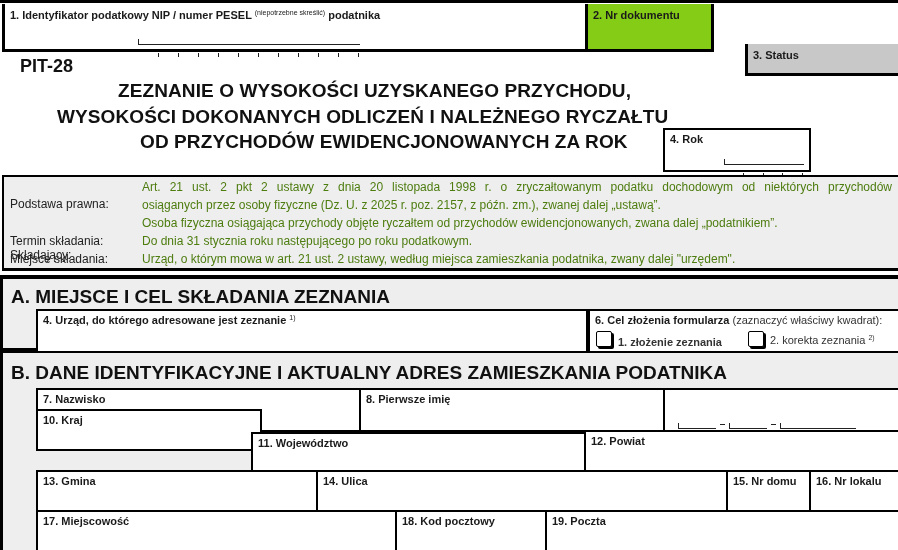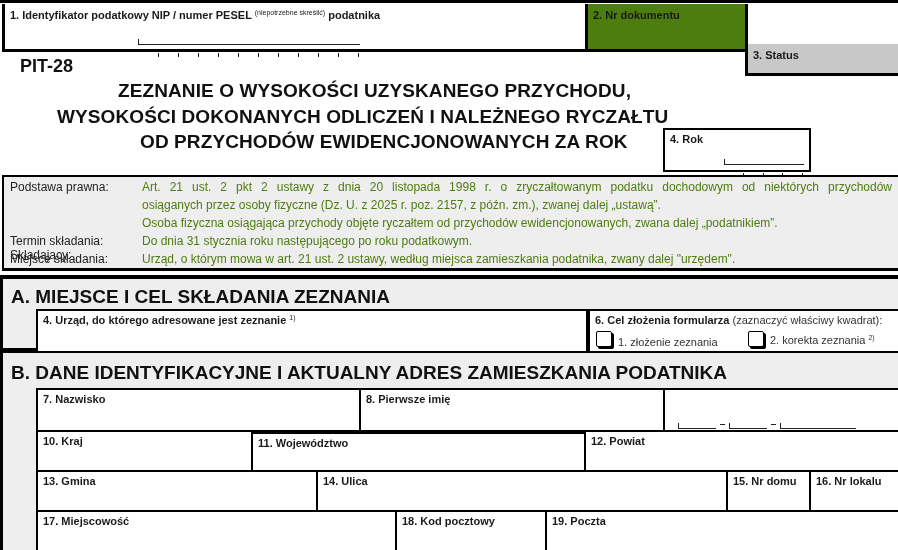--- a/index.html
+++ b/index.html
@@ -7,21 +7,21 @@
   body { font-family: "Liberation Sans", sans-serif; color: #111; position: relative; }
 
   .abs { position: absolute; }
   .lbl { font-family: "Liberation Sans", sans-serif; font-weight: bold; font-size: 11px; color: #1a1a1a; }
   .sup { font-size: 7px; font-weight: normal; vertical-align: 4px; }
   .normal { font-weight: normal; }
 
   
   #top-rule { left: 0; top: 0; width: 898px; height: 3px; background: #000; }
   #field1 { left: 2px; top: 4px; width: 586px; height: 48px; border: 3px solid #000; border-top: none; background: #fff; }
-  #field2 { left: 585px; top: 4px; width: 163px; height: 48px; border: 3px solid #000; border-top: none; background: #4d7c0f; }
+  #field2 { left: 585px; top: 4px; width: 129px; height: 48px; border: 3px solid #000; border-top: none; background: #84cc16; }
   #field3 { left: 745px; top: 4px; width: 153px; height: 32px; border: 3px solid #000; border-top: none; border-right: none; background: #c8c8c8; margin-top: 40px; }
   .fld-label { position: absolute; left: 5px; top: 5px; }
 
   .comb { position: absolute; height: 6px; border-left: 1px solid #222; border-bottom: 1px solid #222; }
   .comb span { display: inline-block; height: 4px; border-right: 1px solid #222; vertical-align: bottom; }
 
   #pit-code { left: 20px; top: 56px; font-size: 18px; font-weight: bold; }
   .title-line { position: absolute; font-size: 19px; font-weight: bold; white-space: nowrap; letter-spacing: 0.1px; }
 
   #rok-box { left: 663px; top: 128px; width: 148px; height: 44px; border: 2px solid #000; background: #fff; }
@@ -73,21 +73,21 @@
 <div class="title-line" style="left:140px; top:131px;">OD PRZYCHODÓW EWIDENCJONOWANYCH ZA ROK</div>
 
 <div class="abs" id="rok-box">
   <div class="lbl" style="position:absolute; left:5px; top:3px;">4. Rok</div>
   <div class="comb" style="left:59px; top:29px; width:80px;">
     <span style="width:19px"></span><span style="width:20px"></span><span style="width:19px"></span><span style="width:20px"></span>
   </div>
 </div>
 
 <div class="abs" id="info">
-  <div class="info-key" style="top:3px;">Podstawa prawna:</div>
+  <div class="info-key" style="top:20px;">Podstawa prawna:</div>
   <div class="info-val" style="top:3px; width:750px; text-align:justify; text-align-last:justify;">Art. 21 ust. 2 pkt 2 ustawy z dnia 20 listopada 1998 r. o zryczałtowanym podatku dochodowym od niektórych przychodów</div>
   <div class="info-val" style="top:21px;">osiąganych przez osoby fizyczne (Dz. U. z 2025 r. poz. 2157, z późn. zm.), zwanej dalej „ustawą”.</div>
   <div class="info-key" style="top:39px;margin-top:32px;">Składający:</div>
   <div class="info-val" style="top:39px;">Osoba fizyczna osiągająca przychody objęte ryczałtem od przychodów ewidencjonowanych, zwana dalej „podatnikiem”.</div>
   <div class="info-key" style="top:57px;">Termin składania:</div>
   <div class="info-val" style="top:57px;">Do dnia 31 stycznia roku następującego po roku podatkowym.</div>
   <div class="info-key" style="top:75px;">Miejsce składania:</div>
   <div class="info-val" style="top:75px;">Urząd, o którym mowa w art. 21 ust. 2 ustawy, według miejsca zamieszkania podatnika, zwany dalej "urzędem".</div>
 </div>
 
@@ -99,21 +99,21 @@
     <span>4. Urząd, do którego adresowane jest zeznanie</span>
     <span class="sup">1)</span>
   </div>
 </div>
 <div class="abs" id="field6">
   <div style="position:absolute; left:5px; top:3px; font-size:11px; white-space:nowrap;">
     <span class="lbl">6. Cel złożenia formularza</span>
     <span style="color:#333;">(zaznaczyć właściwy kwadrat):</span>
   </div>
   <div class="chk" style="left:6px; top:20px;"></div>
-  <div style="position:absolute; left:28px; top:25px; font-size:11px; color:#333; white-space:nowrap;">1. złożenie zeznania</div>
+  <div style="position:absolute; left:28px; top:25px; font-size:11px; color:#333; white-space:nowrap;font-weight:bold;">1. złożenie zeznania</div>
   <div class="chk" style="left:158px; top:20px;"></div>
   <div style="position:absolute; left:180px; top:23px; font-size:11px; color:#333; white-space:nowrap;">
     <span>2. korekta zeznania</span>
     <span class="sup">2)</span>
   </div>
 </div>
 
 <div class="abs" id="secB">
   <div class="sec-title" style="top:9px;">B. DANE IDENTYFIKACYJNE I AKTUALNY ADRES ZAMIESZKANIA PODATNIKA</div>
 </div>
@@ -125,21 +125,21 @@
   <div class="lbl">8. Pierwsze imię</div>
 </div>
 <div class="cell" style="left:663px; top:388px; width:235px; height:44px; border-right:none;">
   <div class="comb" style="left:13px; top:33px; width:38px;"><span style="width:18px"></span><span style="width:18px"></span></div>
   <div class="abs" style="left:55px; top:34px; width:5px; height:1px; background:#222;"></div>
   <div class="comb" style="left:64px; top:33px; width:38px;"><span style="width:18px"></span><span style="width:18px"></span></div>
   <div class="abs" style="left:106px; top:34px; width:5px; height:1px; background:#222;"></div>
   <div class="comb" style="left:115px; top:33px; width:76px;"><span style="width:18px"></span><span style="width:19px"></span><span style="width:18px"></span><span style="width:19px"></span></div>
 </div>
 
-<div class="cell" style="left:36px; top:430px; width:226px; height:42px;">
+<div class="cell" style="left:36px; top:409px; width:226px; height:42px;">
   <div class="lbl">10. Kraj</div>
 </div>
 <div class="cell" style="left:251px; top:432px; width:335px; height:52px;">
   <div class="lbl">11. Województwo</div>
 </div>
 <div class="cell" style="left:584px; top:430px; width:314px; height:42px; border-right:none;">
   <div class="lbl">12. Powiat</div>
 </div>
 
 <div class="cell" style="left:36px; top:470px; width:282px; height:42px;">

